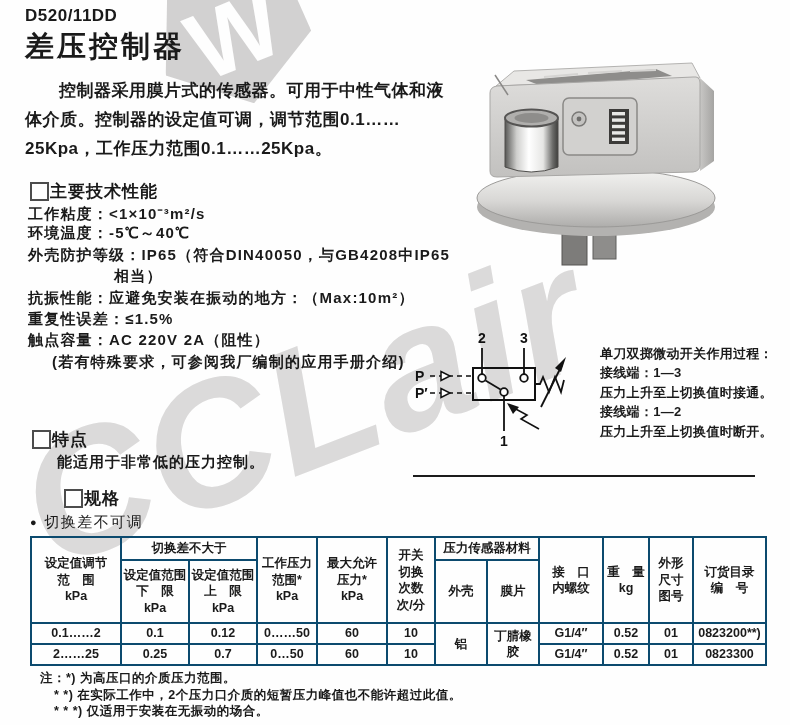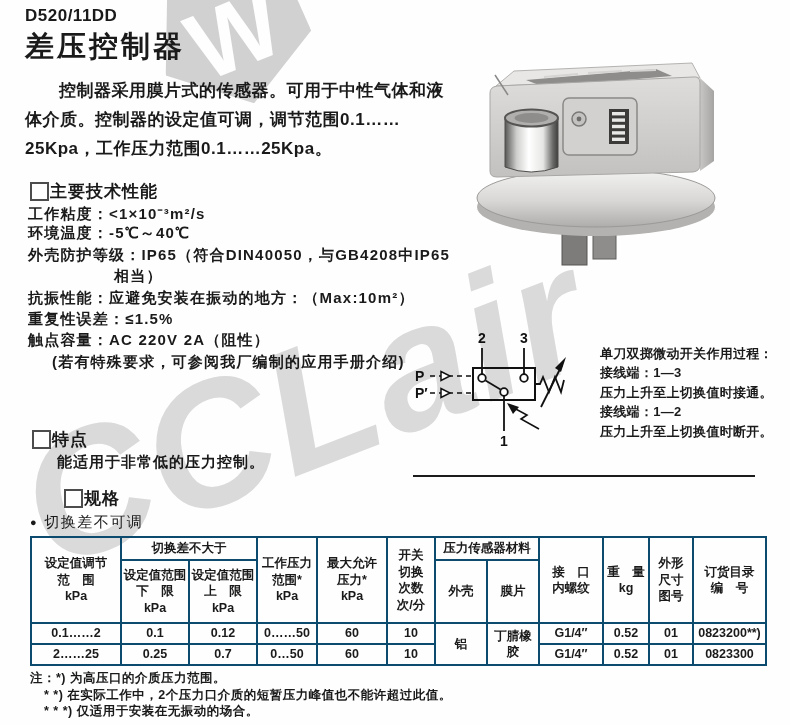--- a/index.html
+++ b/index.html
@@ -46,21 +46,21 @@
   .spec-table{position:absolute;z-index:2;left:30px;top:536px;width:735px;
     border-collapse:collapse;table-layout:fixed;}
   .spec-table th,.spec-table td{border:2px solid #0c4a6e;text-align:center;vertical-align:middle;
     font-size:12.5px;font-weight:700;line-height:1.32;padding:1px 0;white-space:pre-line;}
   .spec-table thead tr.grp{height:23px;}
   .spec-table thead tr.sub{height:63px;}
   .spec-table tbody tr{height:21px;}
   .spec-table tbody td{font-size:12.5px;}
 
   
-  .notes{left:30px;top:670px;font-size:12.5px;font-weight:700;line-height:16.5px;letter-spacing:.5px;}
+  .notes{left:40px;top:670px;font-size:12.5px;font-weight:700;line-height:16.5px;letter-spacing:.5px;}
   .notes div + div{padding-left:14px;}
 </style>
 </head>
 <body>
 
 <div class="page">
 
   <div class="wm-shield">
     <span>W</span>
   </div>

